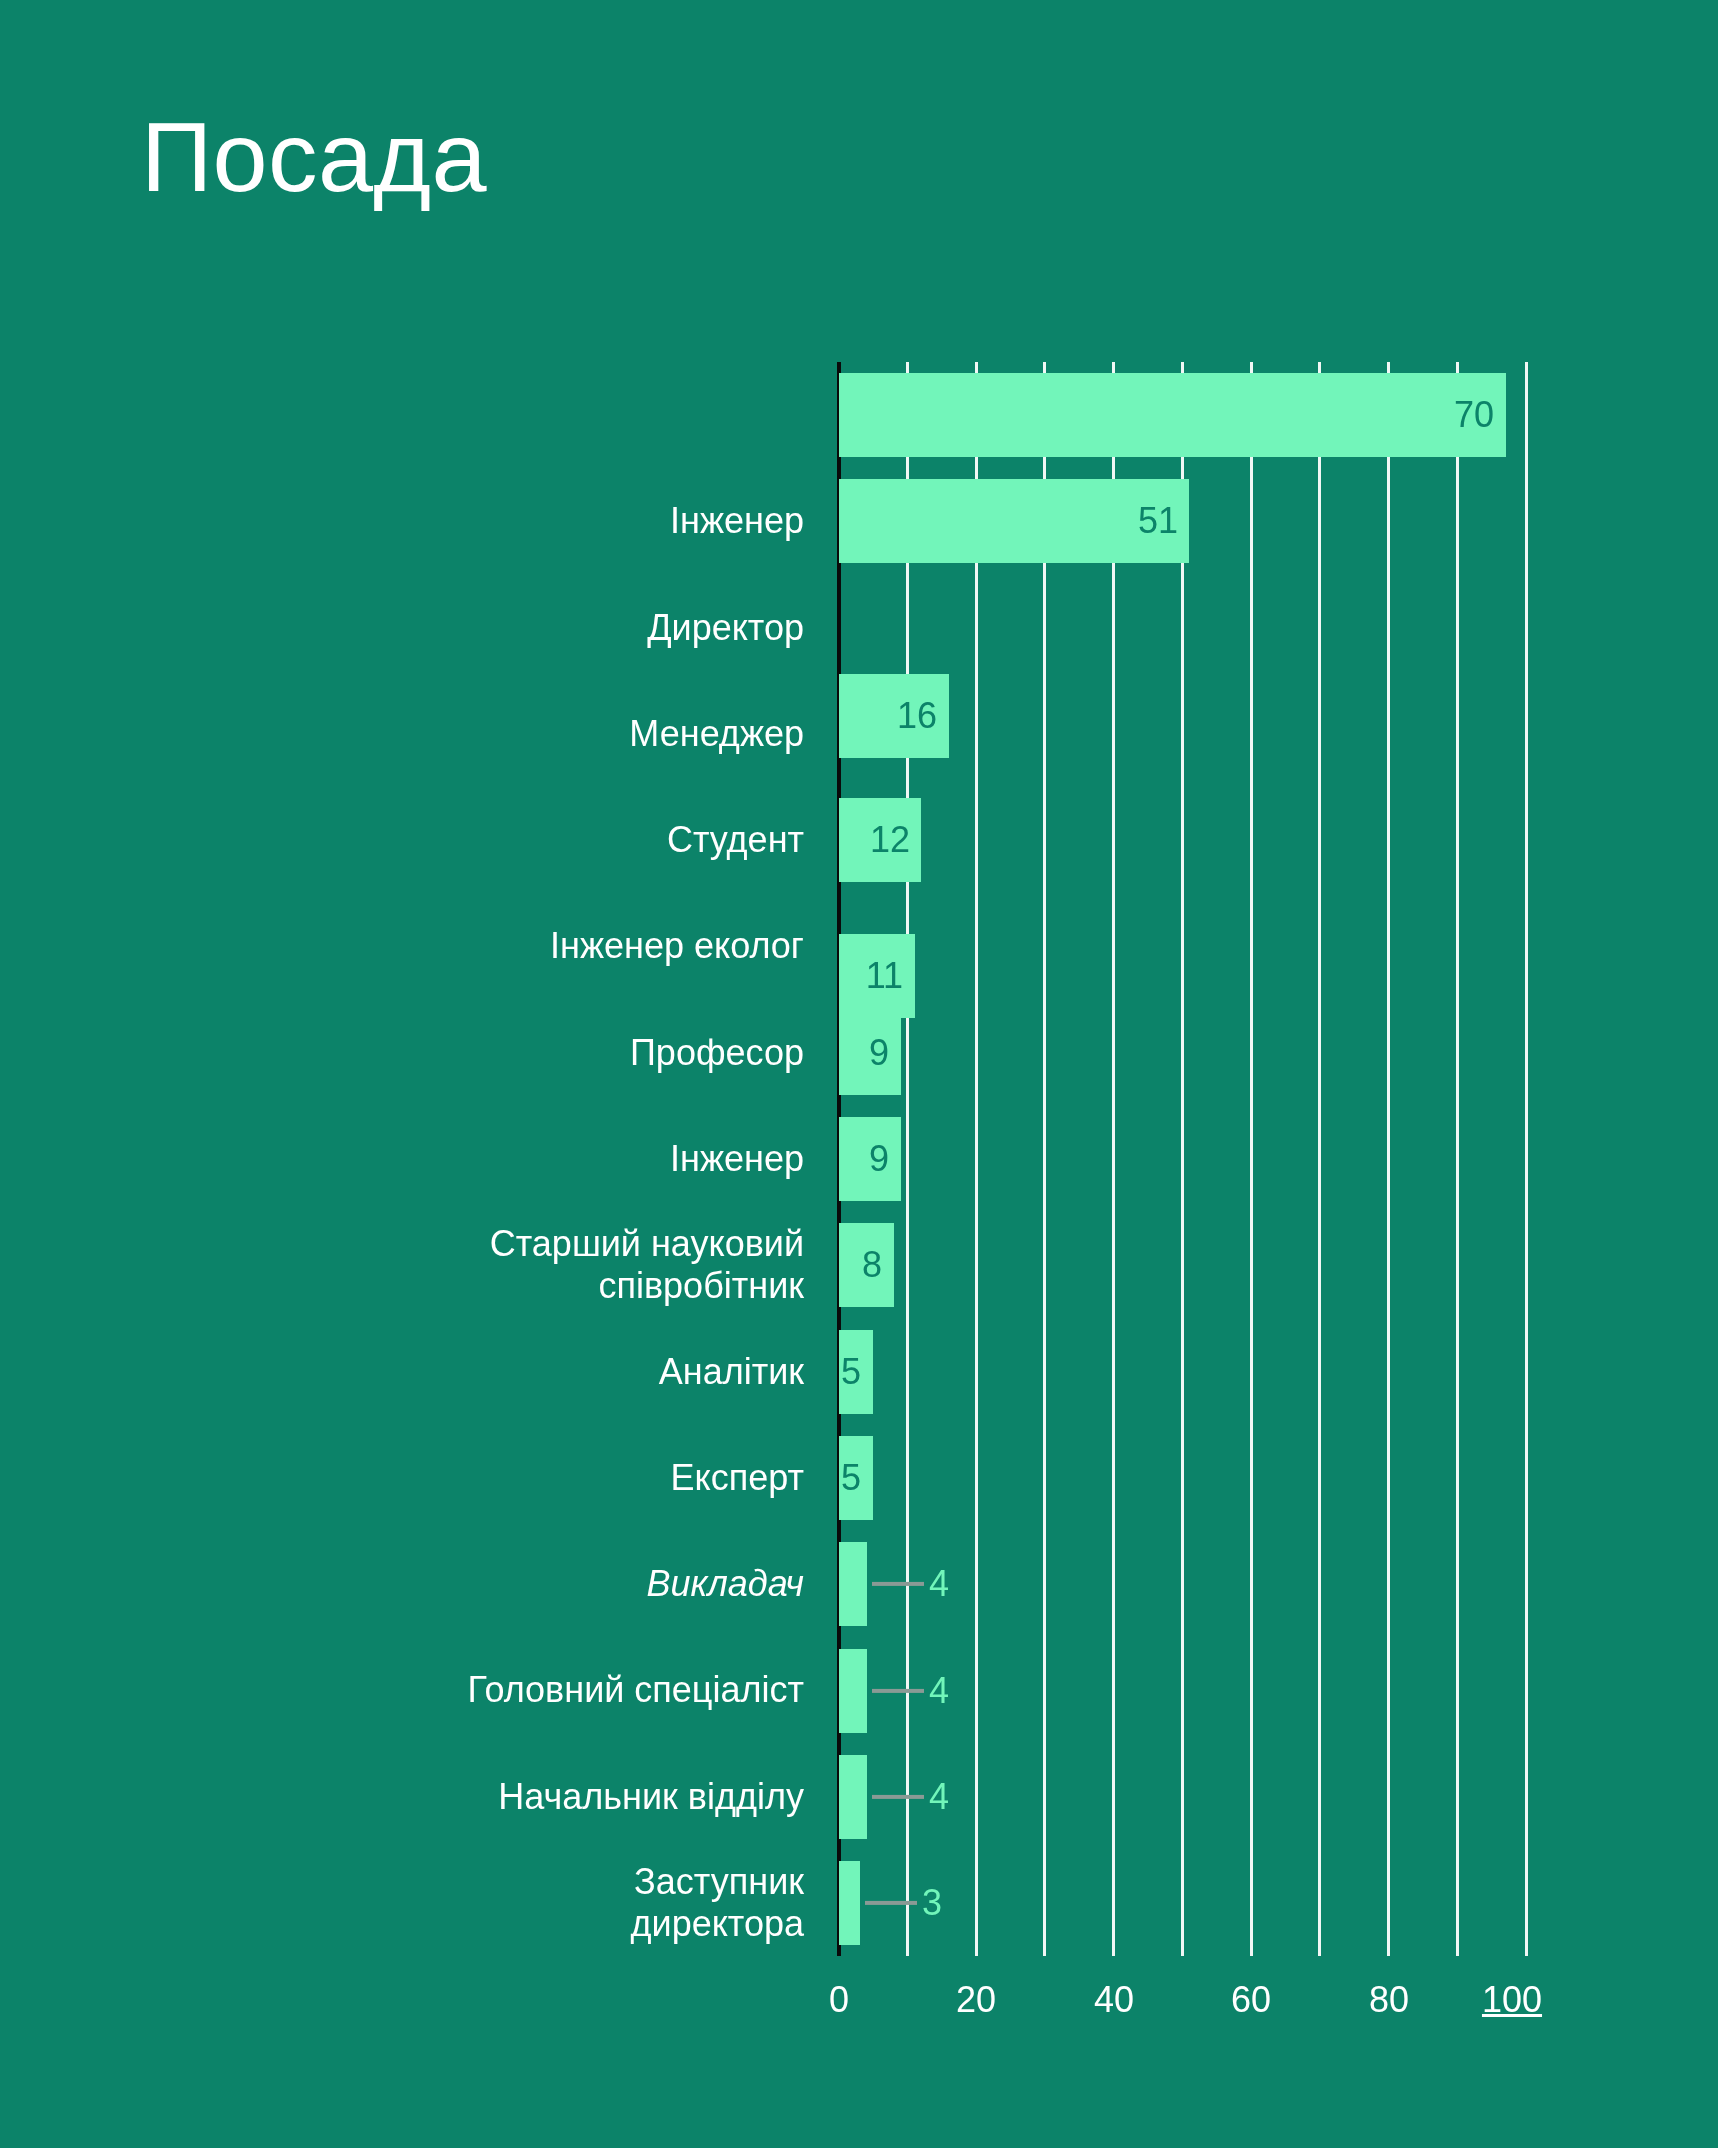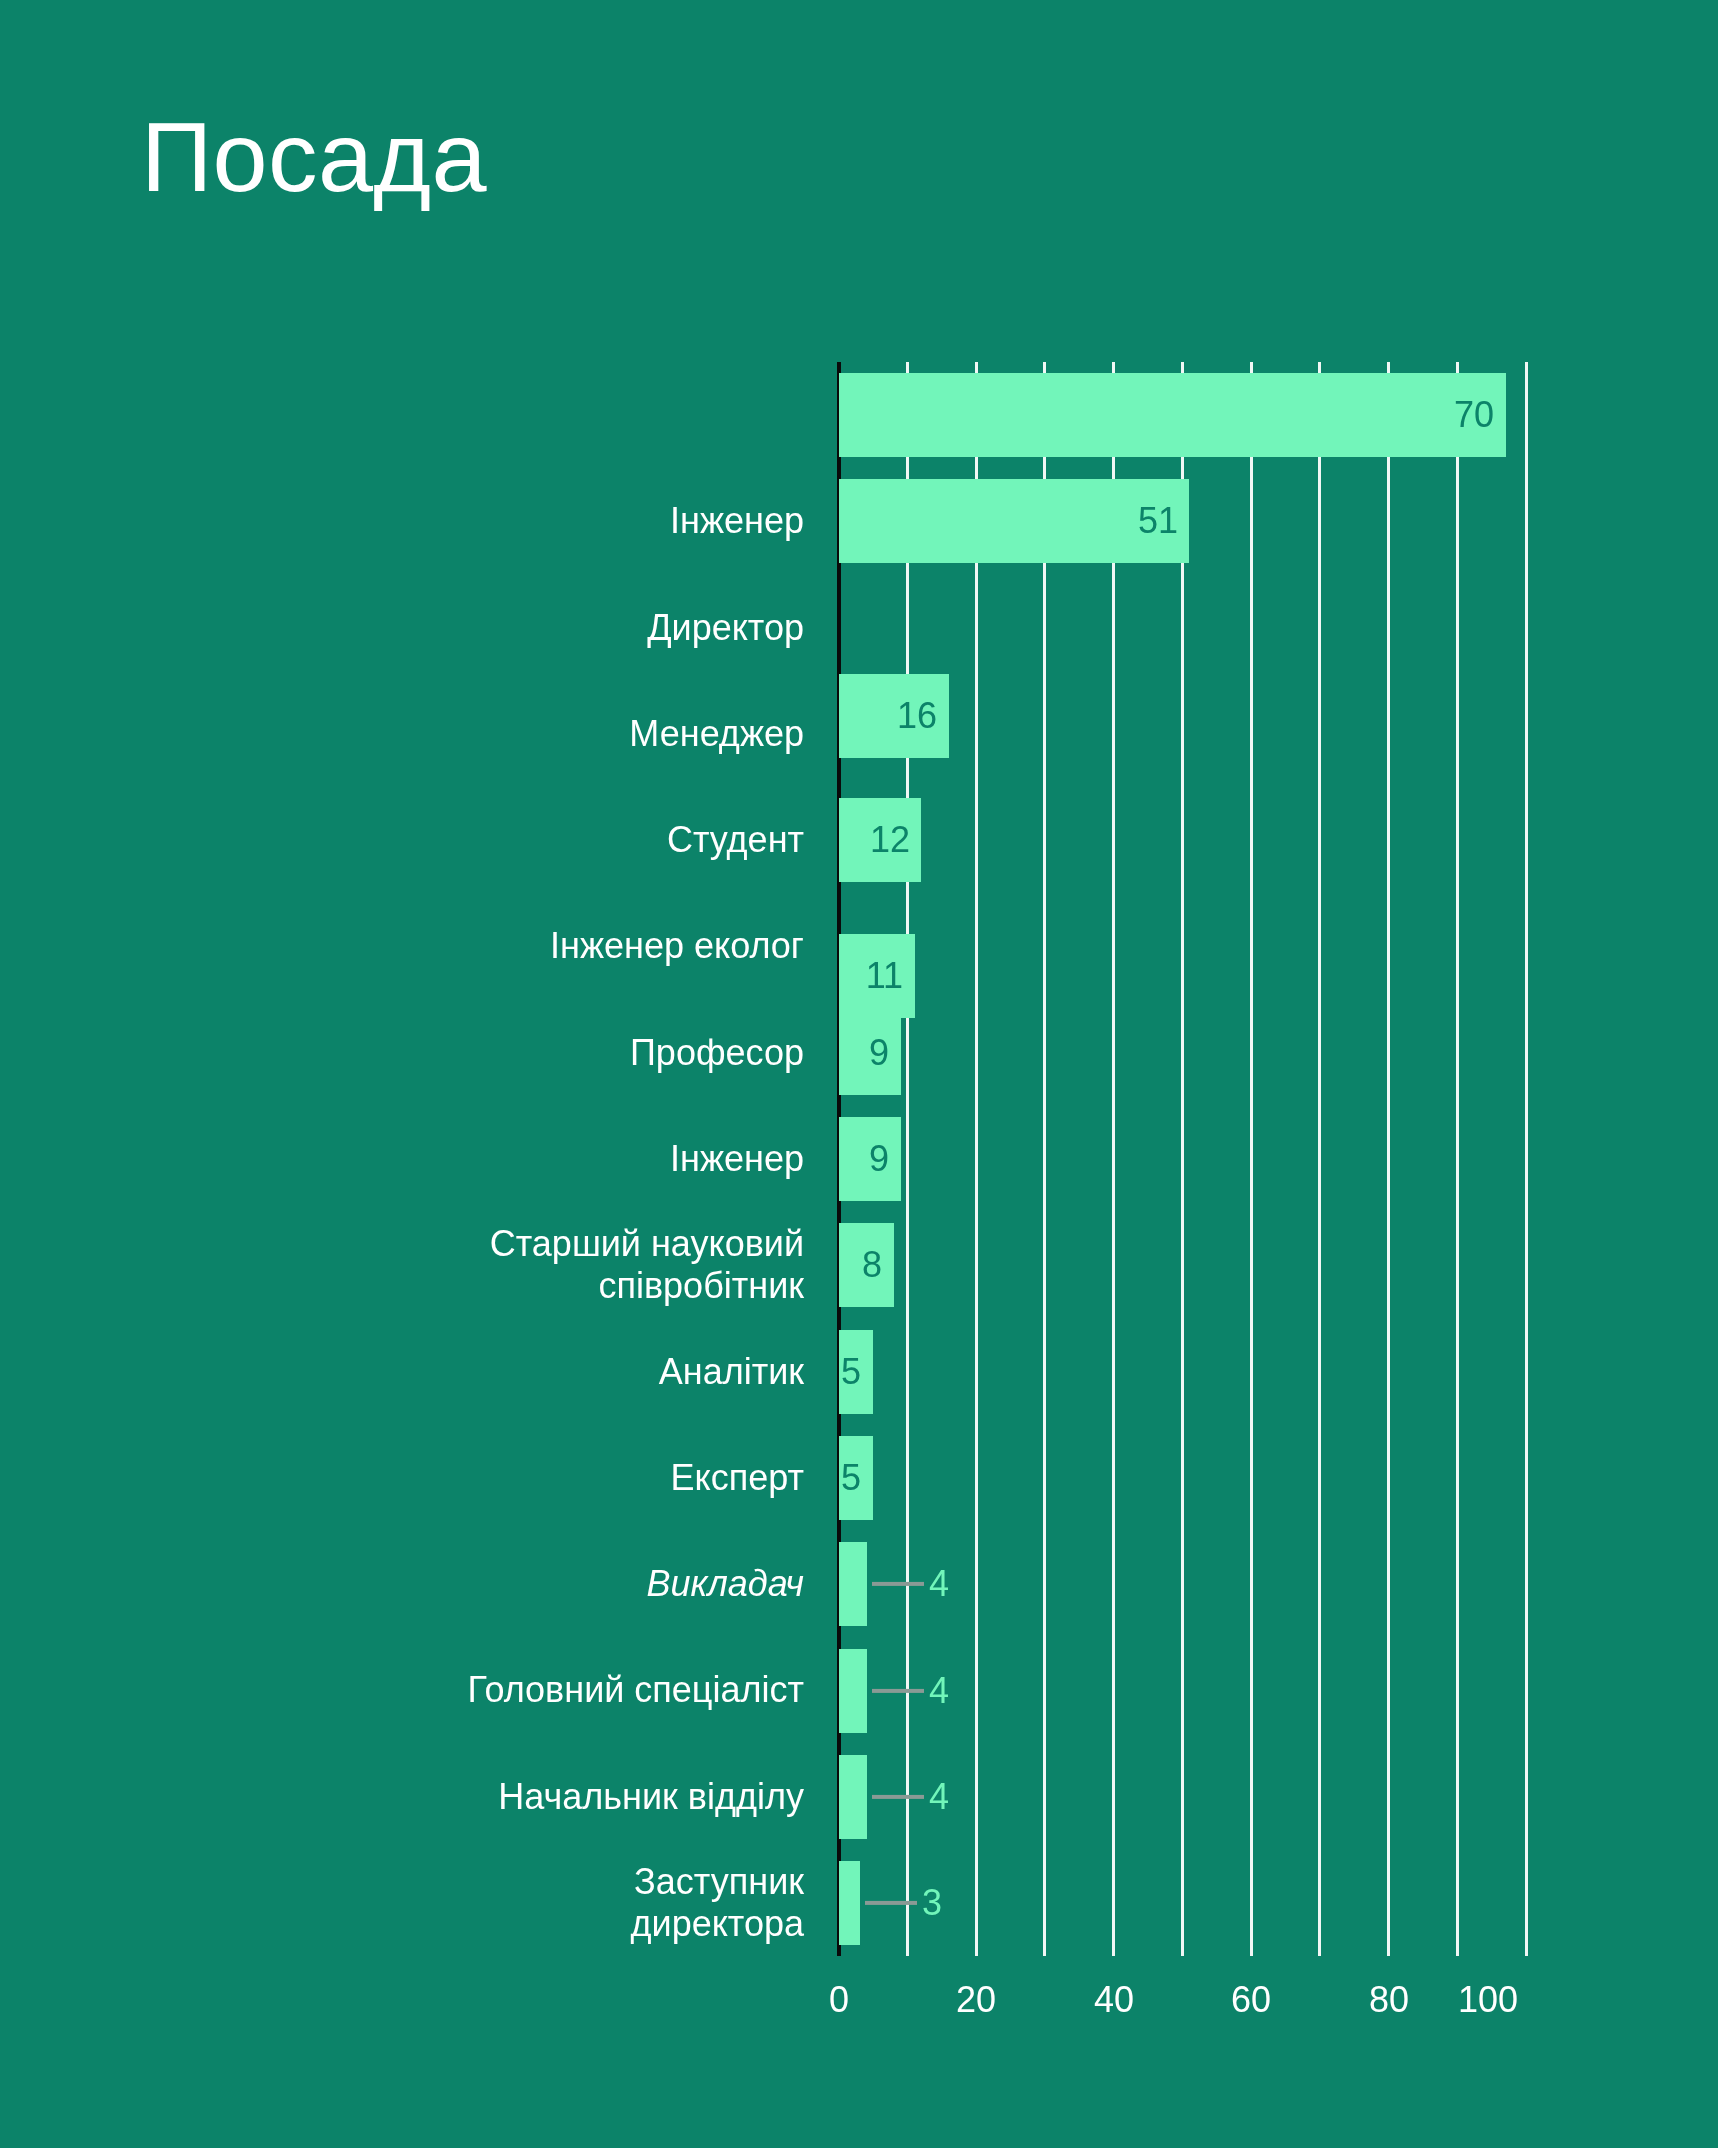--- a/index.html
+++ b/index.html
@@ -242,15 +242,15 @@
       </div>
     </div>
 </div>
 
 <div id="x-axis">
     <div class="x-tick-label" style="left: 0px;">0</div>
     <div class="x-tick-label" style="left: 137px;">20</div>
     <div class="x-tick-label" style="left: 275px;">40</div>
     <div class="x-tick-label" style="left: 412px;">60</div>
     <div class="x-tick-label" style="left: 550px;">80</div>
-    <div class="x-tick-label" style="left: 649px;">100</div>
+    <div class="x-tick-label" style="left: 673px; text-decoration: underline;">100</div>
   </div>
 
 
 </body></html>

